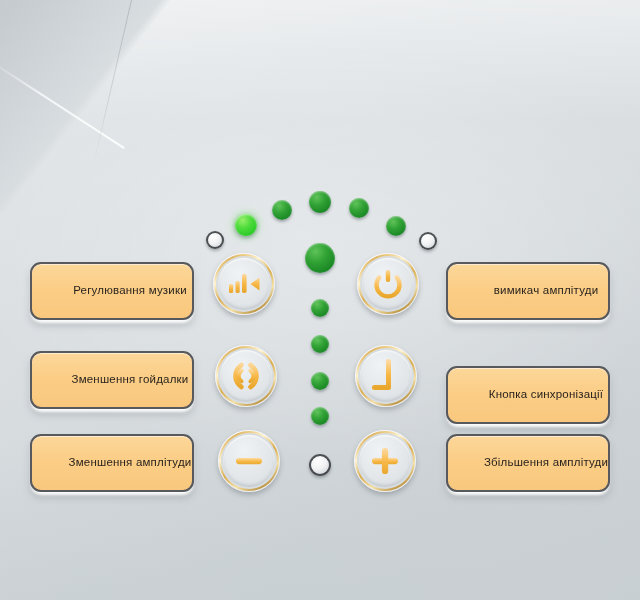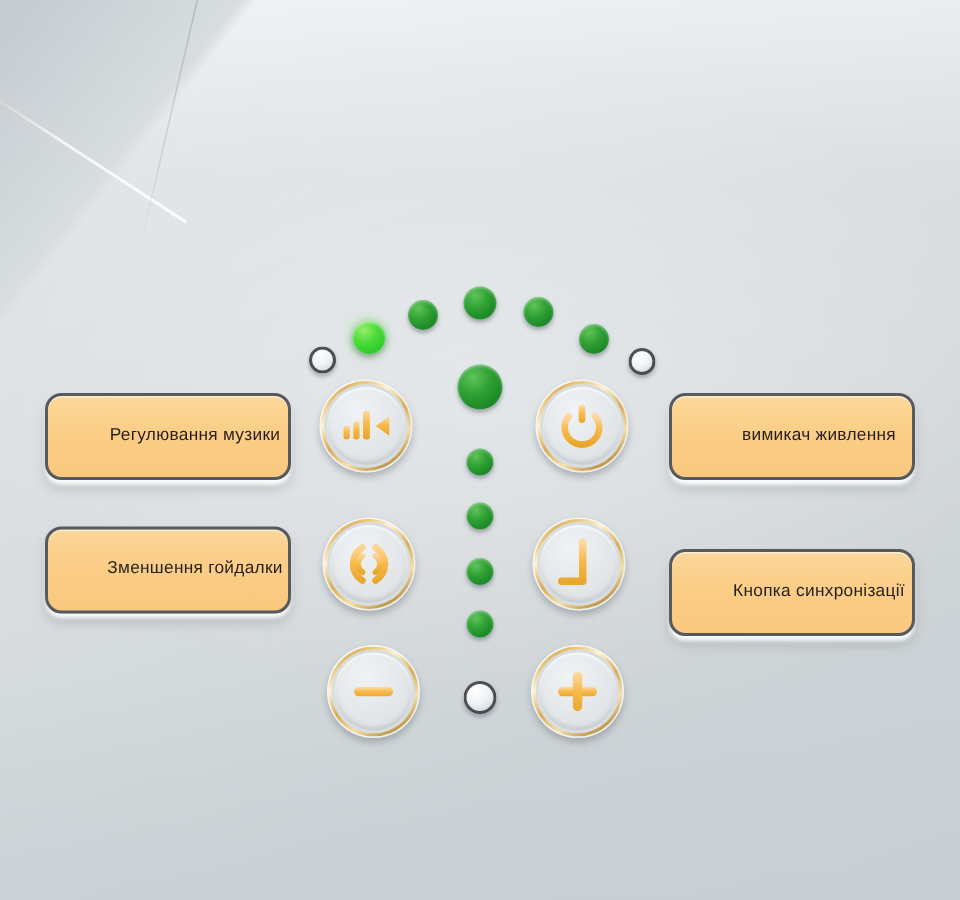--- a/index.html
+++ b/index.html
@@ -137,25 +137,31 @@
       <div class="led green" style="left: 311px; top: 407px; width: 18px; height: 18px;"></div>
       <div class="led white" style="left: 309px; top: 454px; width: 22px; height: 22px;"></div>
     </div>
 
   <div class="plaque" style="left:30px;top:262px">
     <span>Регулювання музики</span>
   </div>
   <div class="plaque" style="left:30px;top:351px">
     <span>Зменшення гойдалки</span>
   </div>
+  <div class="plaque" style="left:30px;top:434px">
+    <span>Зменшення амплітуди</span>
+  </div>
   <div class="plaque" style="left:446px;top:262px">
-    <span>вимикач живлення</span>
+    <span>вимикач амплітуди</span>
   </div>
   <div class="plaque" style="left:446px;top:366px">
     <span>Кнопка синхронізації</span>
+  </div>
+  <div class="plaque" style="left:446px;top:434px">
+    <span>Збільшення амплітуди</span>
   </div>
 
   <div class="rbtn" style="left:213px;top:253px">
     <div class="ring"></div>
     <div class="ring2"></div>
     <div class="glyph">
       <svg width="36" height="30" viewBox="0 0 36 30">
         <defs>
           <linearGradient id="gg1" x1="0" y1="0" x2="0" y2="1">
             <stop offset="0" stop-color="#fcd99e"></stop>

